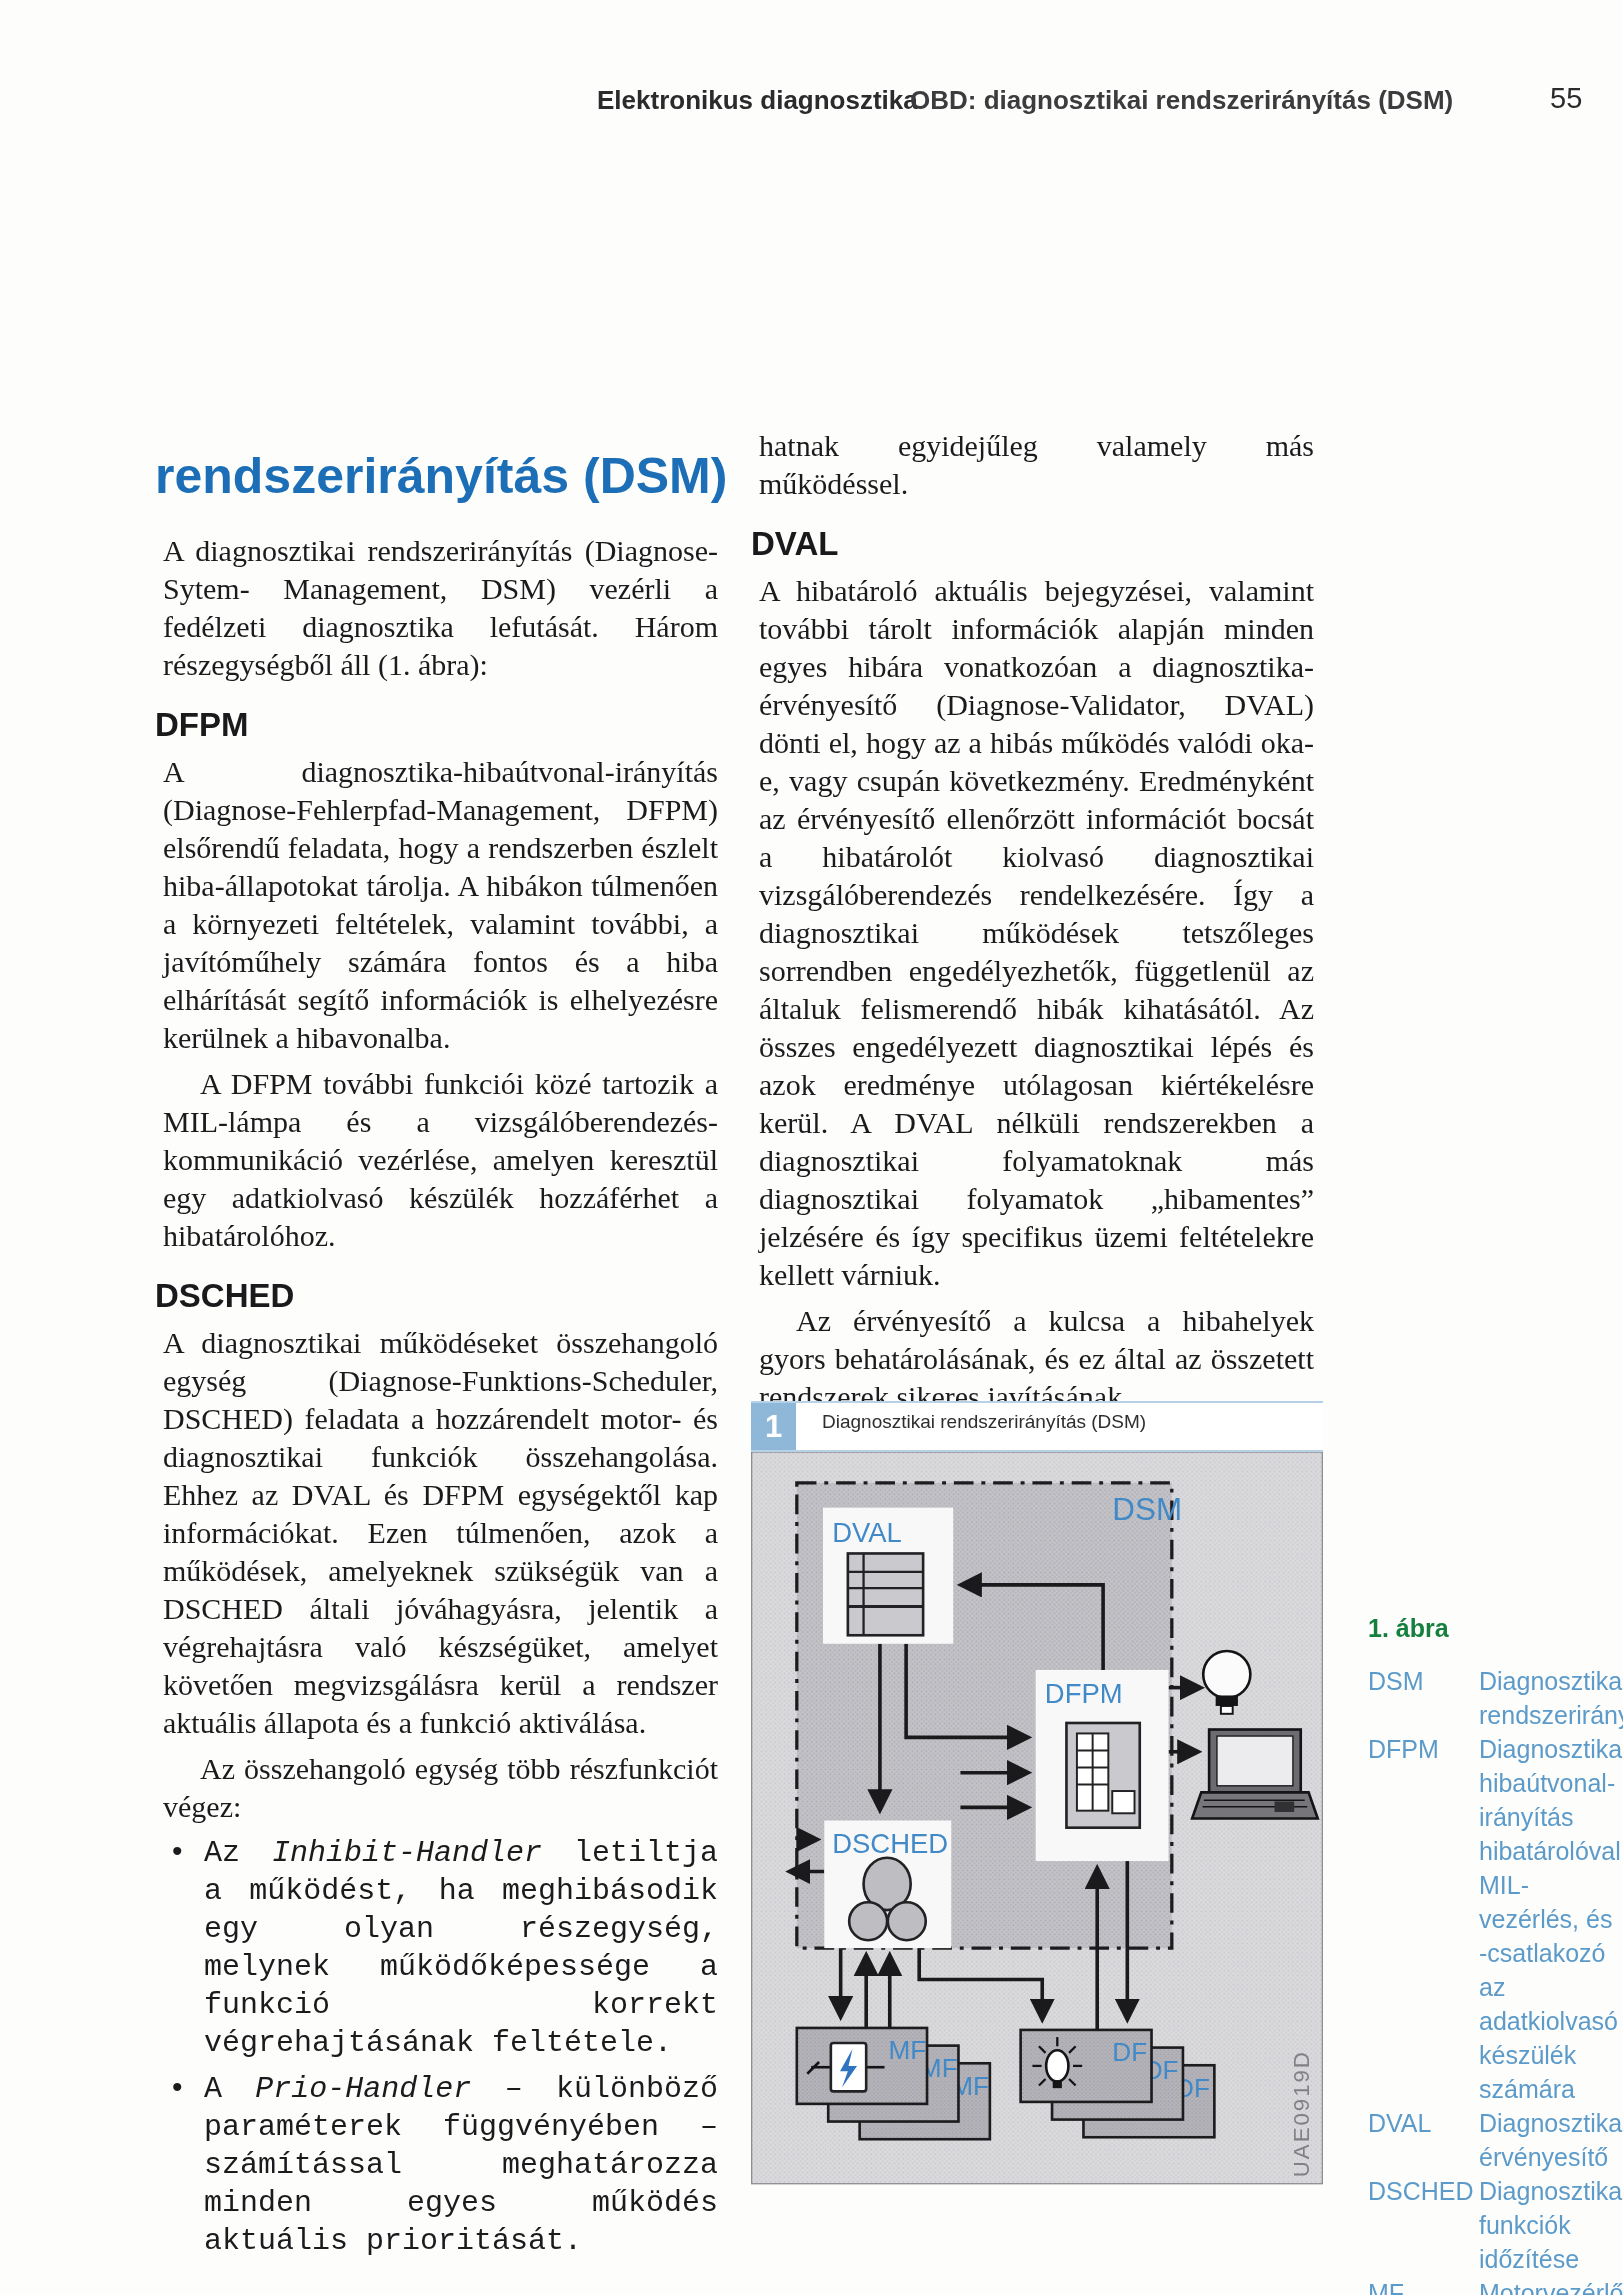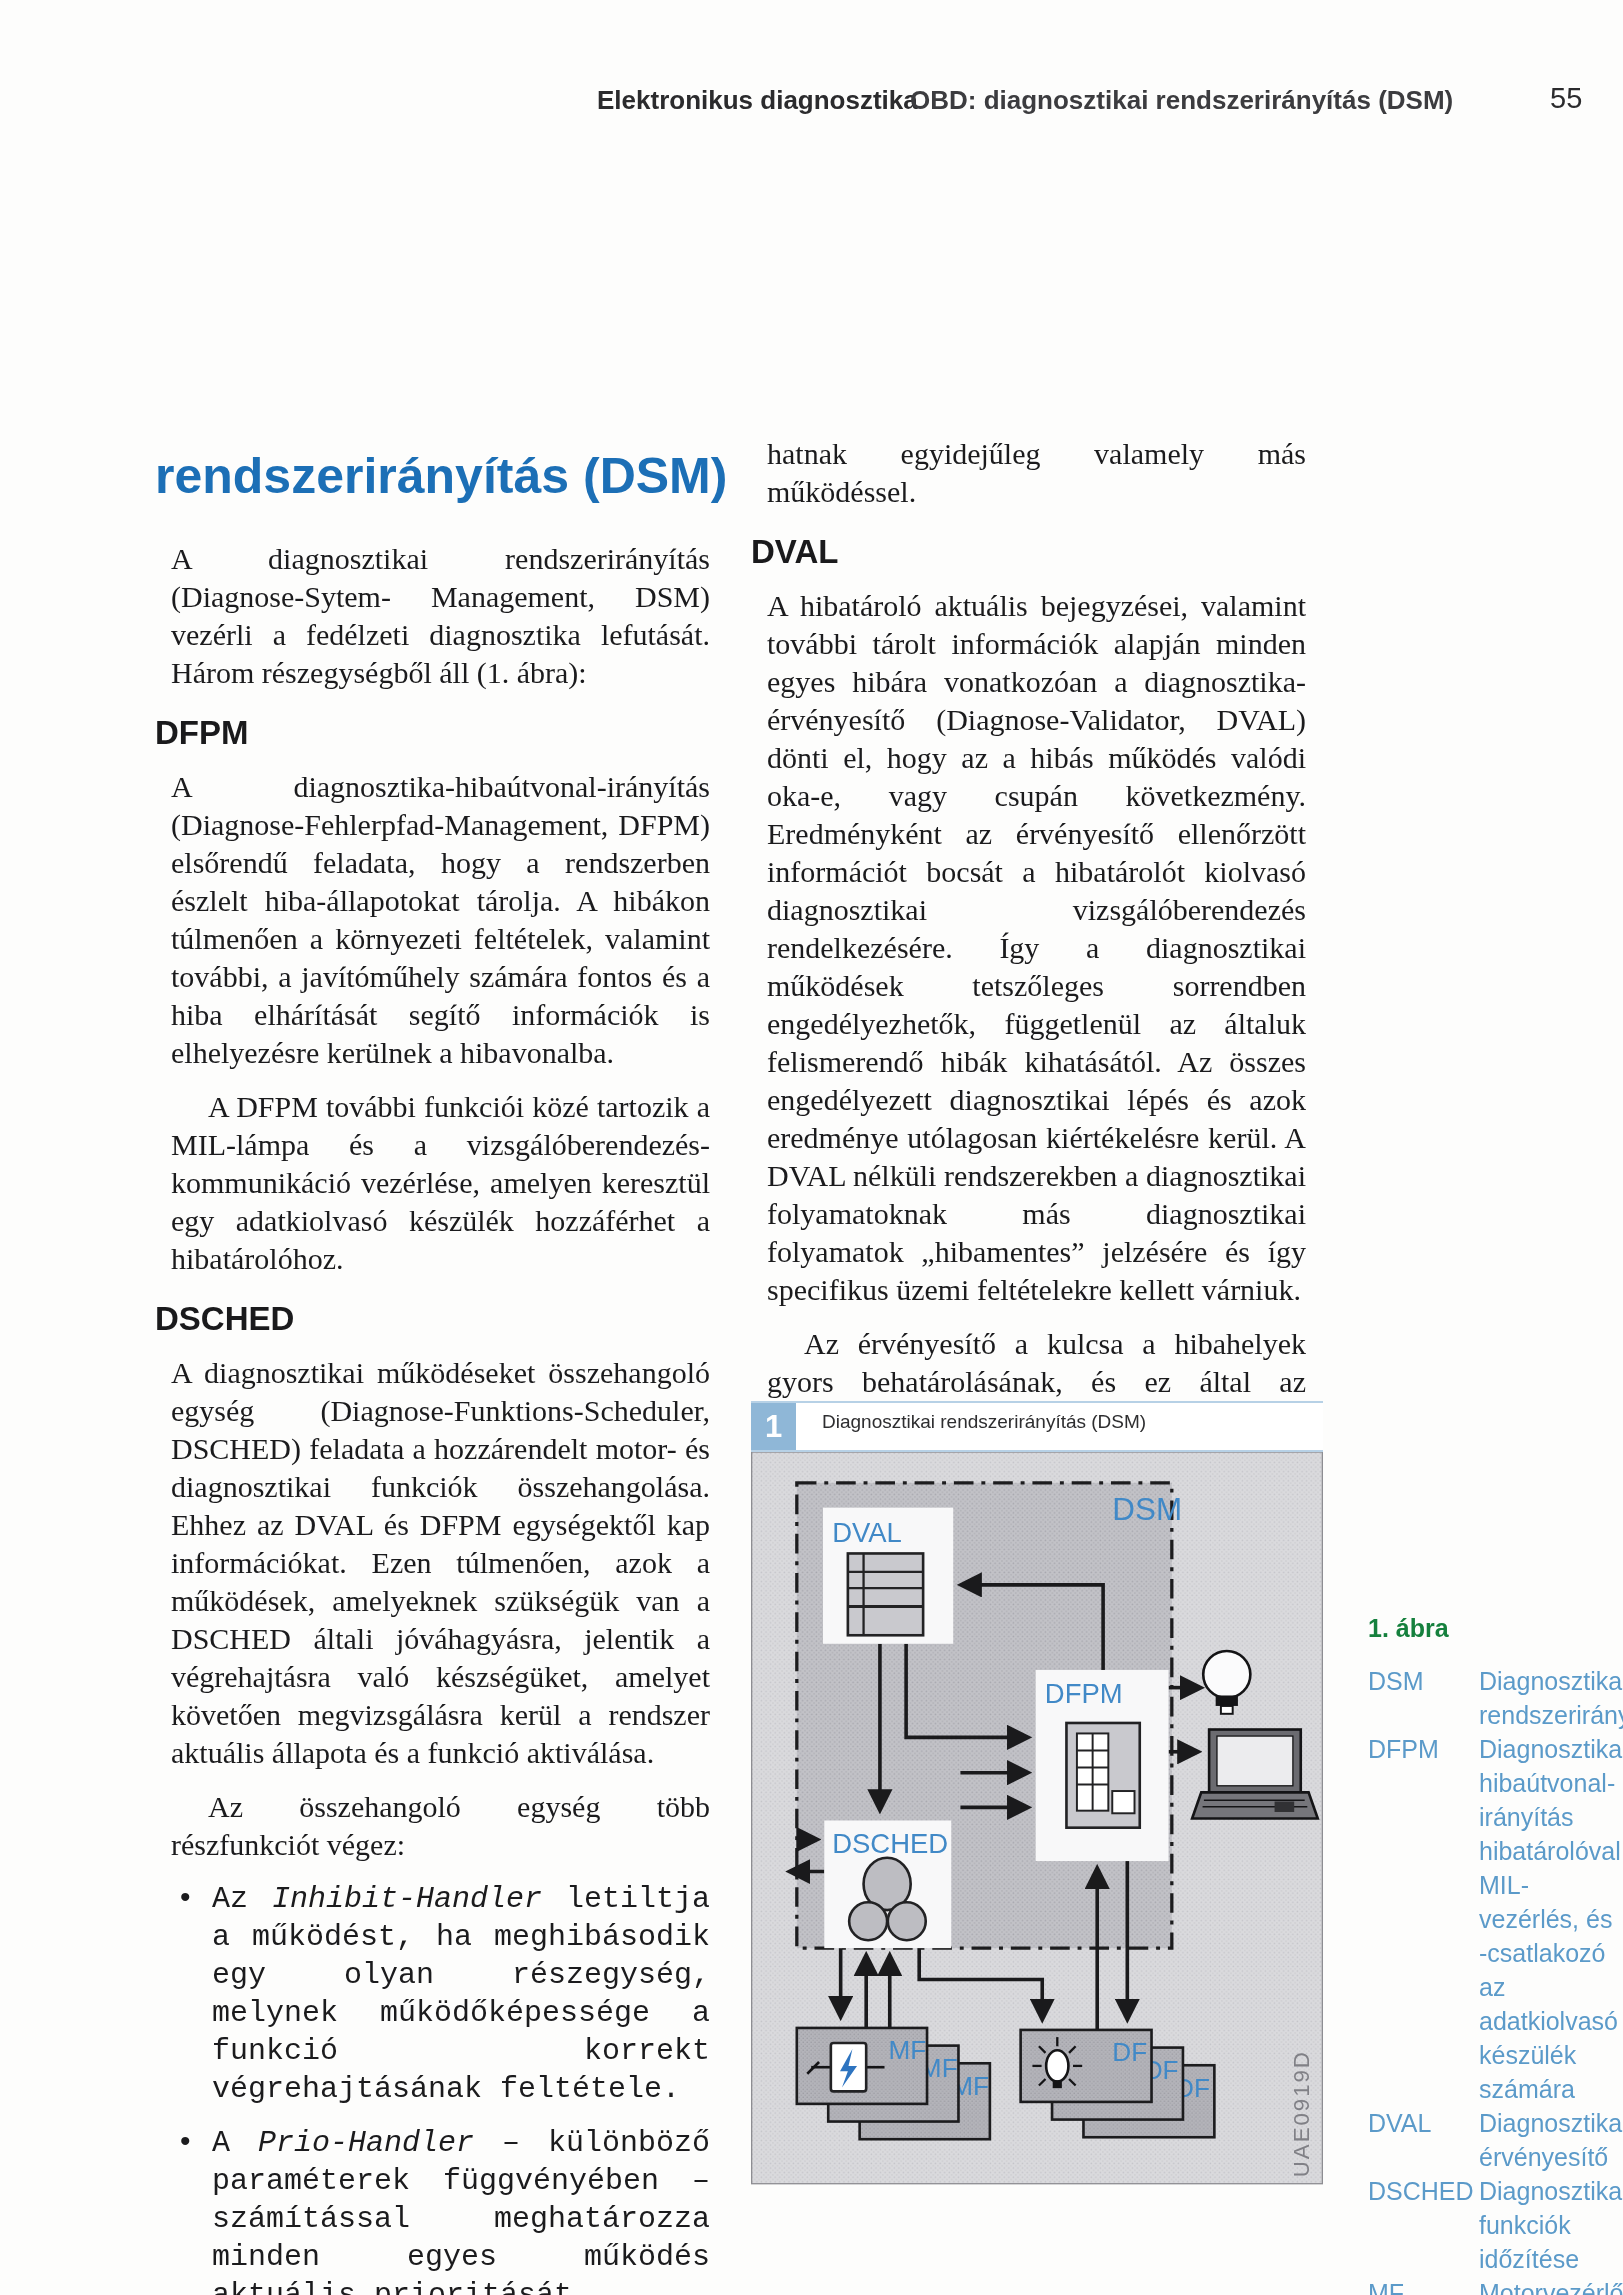--- a/index.html
+++ b/index.html
@@ -17,21 +17,21 @@
   
   .main-title{position:absolute; left:155px; top:383px; width:589px;
     font-family:"Liberation Sans", sans-serif; font-weight:bold;
     font-size:50px; line-height:62px; color:#1c6fb6;}
 
   
   .col{position:absolute; width:571px; font-size:30px; line-height:38px;
     text-align:justify; color:#1b1b1d;}
   .col-left{left:155px; top:524px;}
   .col-right{left:751px; top:419px;}
-  .col p{margin:16px;}
+  .col p{margin:8px;}
   .col .indent{text-indent:37px;}
   .col h3{font-family:"Liberation Sans", sans-serif; font-weight:bold;
     font-size:33px; margin:22px 0 9.2px 0; text-align:left; color:#1a1a1c;}
   .bullet{position:relative; padding-left:41px; margin:0;font-family:Liberation Mono, monospace;}
   .bullet::before{content:"\2022"; position:absolute; left:5.2px; top:0;}
   .bullet em{font-style:italic;}
 
   
   .figure{position:absolute; left:751px; top:1401px; width:572px; height:818px;}
   .fig-header{position:relative; height:47px; border-top:2.6px solid #b7d1e6;

